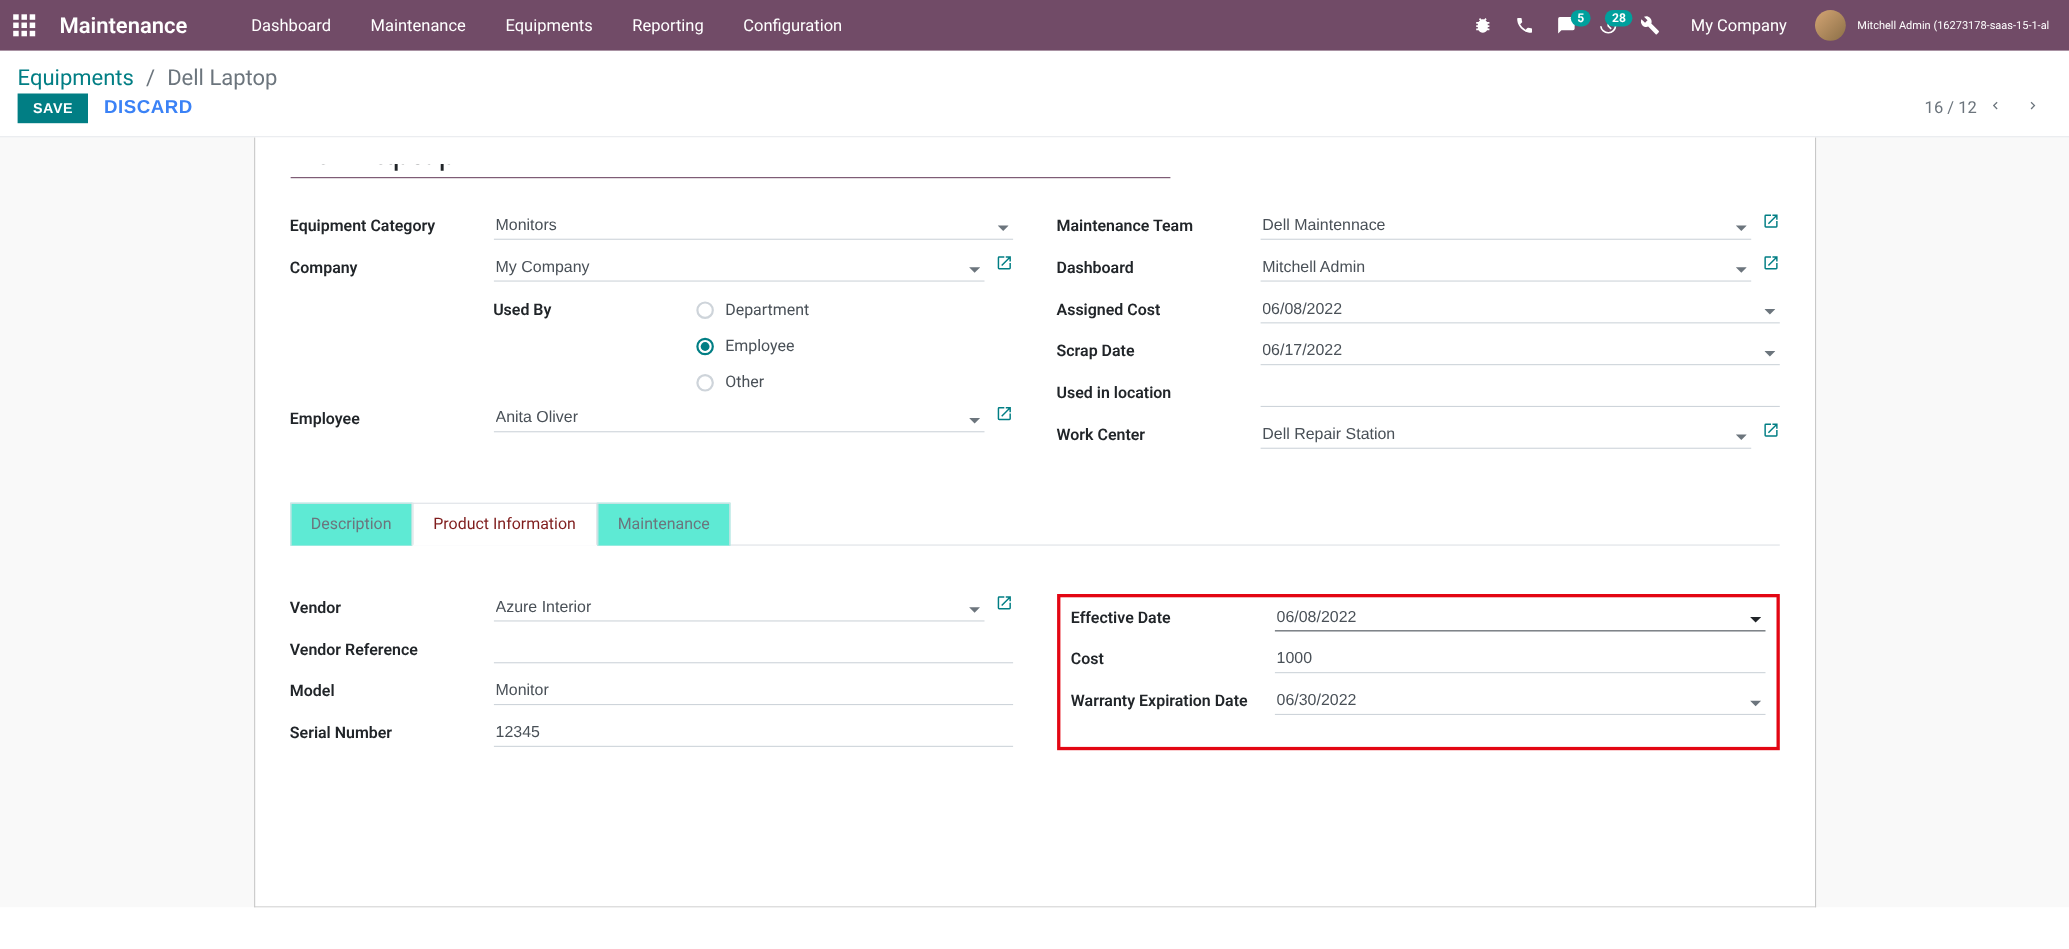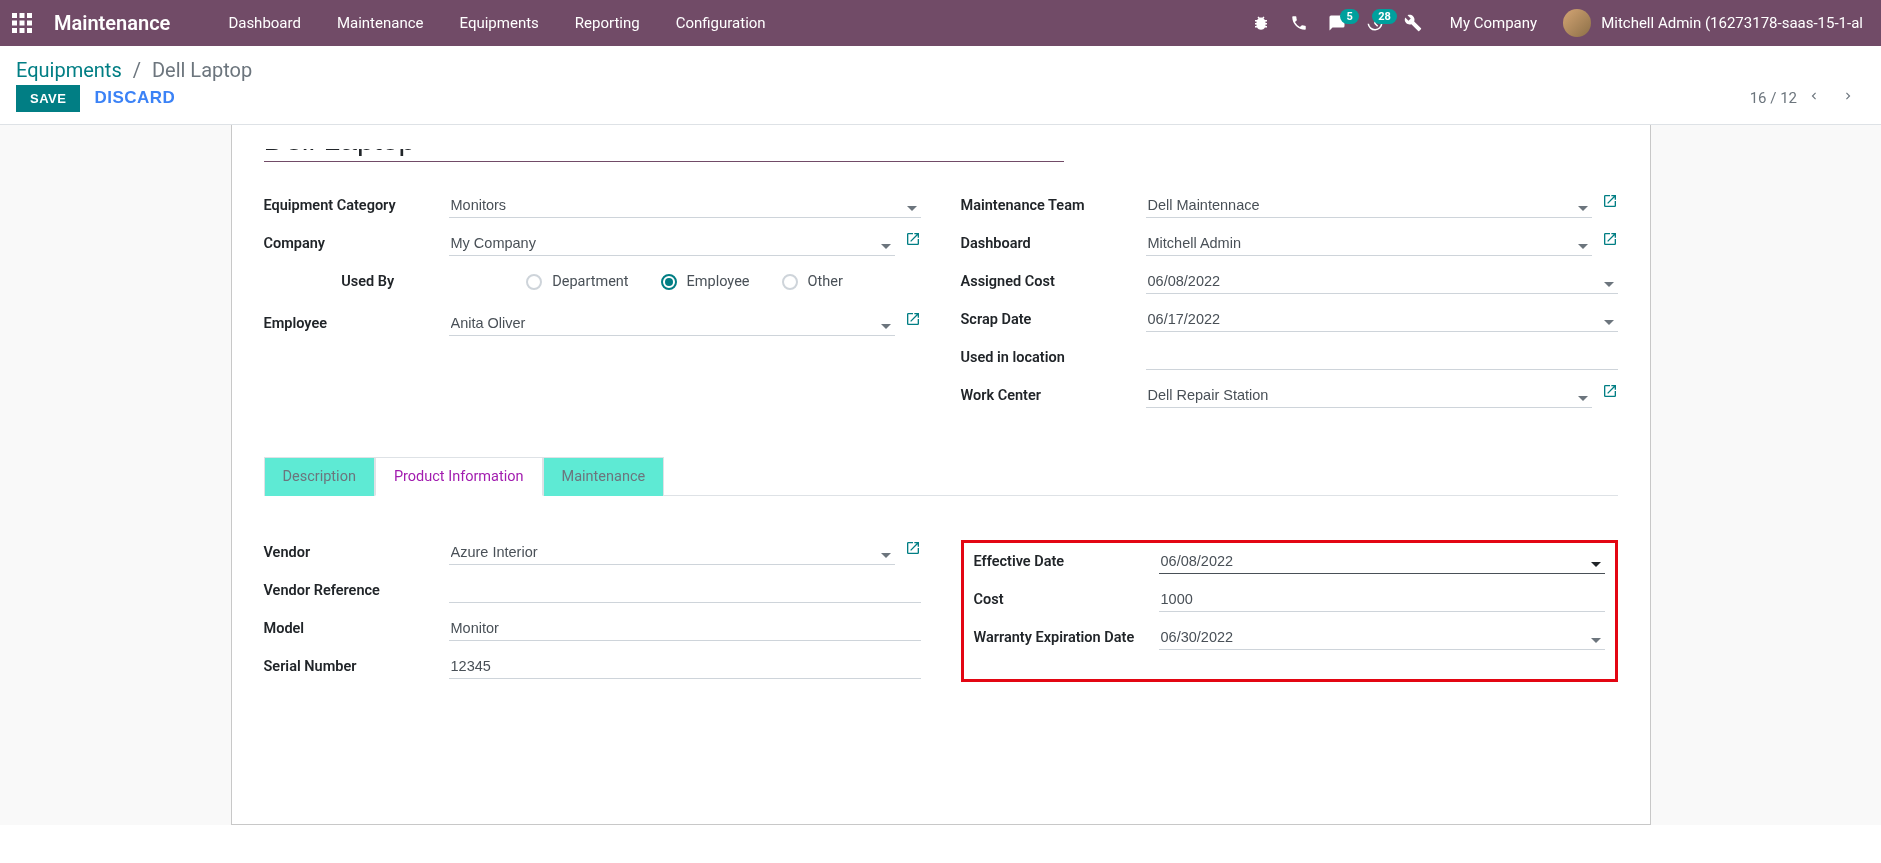--- a/index.html
+++ b/index.html
@@ -11,21 +11,21 @@
   .apps-icon svg { fill: #fff; }
   .brand { font-size: 20px; font-weight: 600; margin-right: 40px; }
   .nav-link { color: #fff; padding: 12px 18px; cursor: pointer; font-size: 15px; }
   .spacer { flex: 1; }
   .nav-icon { padding: 0 10px; cursor: pointer; position: relative; display: inline-flex; align-items: center; }
   .nav-icon svg { fill: #fff; width: 18px; height: 18px; }
   .badge { position: absolute; top: -5px; right: -3px; background: #00A09D; color: #fff; border-radius: 10px; font-size: 11px; padding: 1px 6px; font-weight: bold; }
   .company-name { color: #fff; padding: 0 18px; font-size: 15px; }
   .user { display: flex; align-items: center; color:#fff; padding:0 8px; }
   .avatar { width: 28px; height: 28px; border-radius: 50%; background: linear-gradient(135deg, #d4a574, #8b6f47); margin-right: 10px; }
-  .user-name { font-size: 15px; white-space: nowrap; overflow: hidden; }
+  .user-name { font-size: 10px; white-space: nowrap; overflow: hidden; }
 
   
   .control-panel { border-bottom: 1px solid #dee2e6; padding: 12px 16px 10px; }
   .breadcrumb { font-size: 20px; }
   .breadcrumb a { color: #017e84; text-decoration: none; cursor: pointer; }
   .breadcrumb .sep { color: #6c757d; margin: 0 6px; }
   .breadcrumb .current { color: #6c757d; }
   .cp-row { display: flex; align-items: center; }
   .btn-primary { background: #017e84; color: #fff; border: none; padding: 6px 14px; font-weight: bold; font-size: 13px; cursor: pointer; letter-spacing: 0.5px; }
   .btn-link { background: none; border: none; color: #3b82f6; font-weight: bold; font-size: 17px; padding: 6px 14px; cursor: pointer; letter-spacing: 0.5px; }
@@ -44,31 +44,31 @@
   .label { width: 185px; font-weight: 600; font-size: 14.5px; color: #212529; padding-top: 4px; flex-shrink: 0; }
   .field { flex: 1; display: flex; align-items: center; position: relative; }
   .input-like { flex: 1; border: none; border-bottom: 1px solid #ced4da; padding: 4px 20px 4px 2px; font-size: 14.5px; color: #495057; background: transparent; outline: none; }
   .input-dark { border-bottom: 1px solid #495057; }
   .caret { position: absolute; right: 4px; top: 8px; pointer-events: none; }
   .caret svg { width: 10px; height: 10px; fill: #6c757d; }
   .caret-dark svg { fill: #212529; }
   .ext-link { margin-left: 10px; cursor: pointer; }
   .ext-link svg { width: 16px; height: 16px; fill: #017e84; }
 
-  .radio-group { display: flex; gap: 32px; padding-top: 4px; }
+  .radio-group { display: flex; flex-direction: column; gap: 16px; padding-top: 4px; }
   .radio-item { display: flex; align-items: center; cursor: pointer; }
   .radio { width: 16px; height: 16px; border: 2px solid #ced4da; border-radius: 50%; margin-right: 10px; display: inline-flex; align-items: center; justify-content: center; }
   .radio.checked { border-color: #017e84; }
   .radio.checked::after { content: ''; width: 8px; height: 8px; background: #017e84; border-radius: 50%; }
   .radio-label { font-size: 14.5px; color: #495057; }
 
   
   .tabs { display: flex; border-bottom: 1px solid #dee2e6; margin-top: 36px; }
   .tab { padding: 10px 18px; border: 1px solid transparent; border-bottom: none; cursor: pointer; font-size: 14.5px; color: #6c757d; margin-bottom: -1px; }
-  .tab.active { border-color: #dee2e6; border-top: 1px solid #714B67; background: #fff; color: #a21caf; border-bottom: 1px solid #fff; text-align: right; }
+  .tab.active { border-color: #dee2e6; border-top: 1px solid #714B67; background: #fff; color: #7f1d1d; border-bottom: 1px solid #fff; text-align: right; }
   .tab:not(.active):first-child, .tab:not(.active):last-child { border: 1px solid #dee2e6; border-bottom: none; }
   .tab:not(.active) { border: 1px solid #dee2e6; border-bottom: none; background: #5eead4; }
   .tab.active { border-top: 1px solid #dee2e6; }
 
   .tab-content { padding-top: 20px; }
 
   .highlight-box { border: 3px solid #e30613; padding: 6px 10px 16px; }
 </style>
 </head>
 <body>

